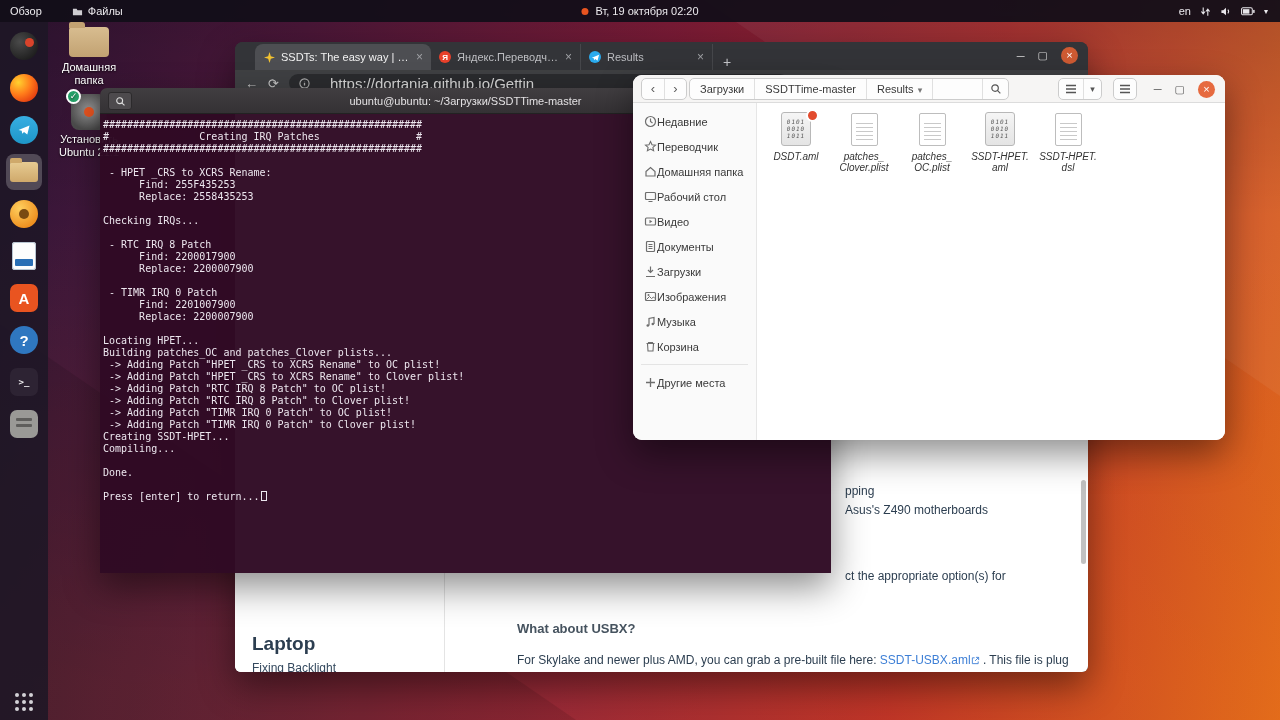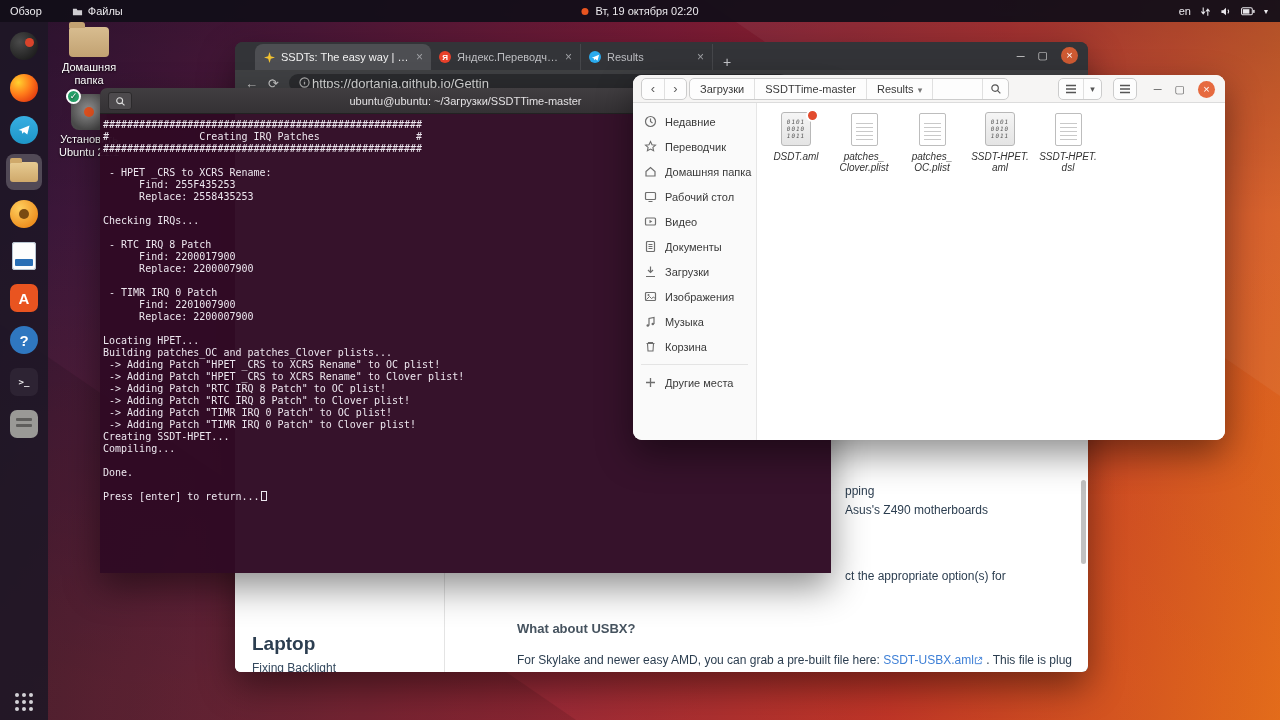--- a/index.html
+++ b/index.html
@@ -82,21 +82,21 @@
   .tab .t-close { color:#9fa0a4; font-size:12px; }
   .fav { width:12px; height:12px; border-radius:50%; display:flex; align-items:center; justify-content:center; flex:none; }
   .fav-yandex { background:#e8402a; color:#fff; font-size:8px; font-weight:bold; }
   .fav-tg { background:#2aabee; }
   .newtab { color:#c7c8cc; font-size:14px; margin-left:10px; }
   .bwin-controls { position:absolute; right:10px; top:5px; display:flex; align-items:center; gap:13px; color:#d9d9d9; font-size:11px; }
   .b-close { width:17px; height:17px; border-radius:50%; background:#cf5b33; color:#fff; text-align:center; line-height:16px; }
   #btoolbar { position:absolute; left:0; top:28px; width:100%; height:26px; background:#3f4043;
     display:flex; align-items:center; padding:0 10px; gap:10px; color:#c5c5c5; font-size:13px; }
   #urlpill { width:500px; height:18px; border-radius:9px; background:#2a2b2e; display:flex; align-items:center;
-    gap:2px; padding:0 10px; font-size:13px; color:#d6d6d6; }
+    gap:20px; padding:0 10px; font-size:15px; color:#d6d6d6; }
   #pagearea { position:absolute; left:0; top:54px; right:0; bottom:0; background:#fff; border-radius:0 0 6px 6px; overflow:hidden; color:#2c3e50; }
   #docsidebar { position:absolute; left:0; top:0; width:210px; height:100%; background:#fff; border-right:1px solid #e4e4e4; }
   .doc-head { position:absolute; left:17px; top:537px; font-size:19px; font-weight:bold; color:#2c3e50; }
   .doc-item { position:absolute; left:17px; font-size:12px; color:#34495e; }
   .pfrag { position:absolute; font-size:12px; line-height:17px; }
   .plink { color:#3d7fd6; }
   .pbold { font-weight:bold; }
   .ext-ic svg { display:inline-block; vertical-align:-1px; }
   #page-scrollthumb { position:absolute; left:846px; top:384px; width:5px; height:84px; background:#c1c1c1; border-radius:3px; }
 
@@ -128,21 +128,21 @@
   .path-fill { flex:1; }
   .path-search { width:26px; display:flex; align-items:center; justify-content:center; border-left:1px solid #e0e0e0; }
   .viewpill { position:absolute; left:425px; top:3px; height:22px; display:flex; border:1px solid #ccc; border-radius:5px; background:#fdfdfd; overflow:hidden; }
   .viewbtn { width:24px; display:flex; align-items:center; justify-content:center; color:#555; font-size:9px; }
   .viewbtn + .viewbtn { border-left:1px solid #e0e0e0; width:18px; }
   .fm-menu { position:absolute; left:480px; top:3px; width:24px; height:22px; border:1px solid #ccc; border-radius:5px;
     background:#fdfdfd; display:flex; align-items:center; justify-content:center; }
   .fm-controls { position:absolute; right:10px; top:0; height:28px; display:flex; align-items:center; gap:13px; color:#555; font-size:11px; }
   .fm-close { width:17px; height:17px; border-radius:50%; background:#e66a3f; color:#fff; text-align:center; line-height:16px; font-size:11px; }
   #fmsidebar { position:absolute; left:0; top:28px; width:124px; bottom:0; background:#fafafa; border-right:1px solid #e6e6e6; padding-top:6px; }
-  .sb-item { height:25px; display:flex; align-items:center; gap:8px; padding-left:11px; font-size:11px; color:#3a3a3a; }
+  .sb-item { height:25px; display:flex; align-items:center; padding-left:11px; font-size:11px; color:#3a3a3a; }
   .sb-item svg { flex:none; }
   .sb-sep { height:1px; background:#e4e4e4; margin:5px 8px; }
   #fmfiles { position:absolute; left:124px; top:28px; right:0; bottom:0; background:#fff; }
   .file-item { position:absolute; top:6px; width:66px; text-align:center;font-style:italic; }
   .fi-iconwrap { height:40px; display:flex; align-items:center; justify-content:center; position:relative; }
   .fi-binary { width:30px; height:34px; border:1px solid #b8b8b8; border-radius:3px;
     background:linear-gradient(#f5f5f5,#e4e4e4); font-family:"DejaVu Sans Mono",monospace; font-size:6px;
     line-height:7px; color:#5a5a5a; padding-top:5px; letter-spacing:1px; }
   .fi-text { width:27px; height:33px; border:1px solid #bdbdbd; border-radius:2px; background:#fff; position:relative; }
   .fi-text::after { content:""; position:absolute; left:4px; right:4px; top:6px; height:20px;
@@ -225,21 +225,21 @@
 
       </div>
 
       <div class="pfrag" style="left:610px; top:387px;">pping</div>
       <div class="pfrag" style="left:610px; top:406px;">Asus's Z490 motherboards</div>
       <div class="pfrag" style="left:610px; top:472px;">ct the appropriate option(s) for</div>
 
       <div class="pfrag" style="left:282px; top:524px; font-size:13px; font-weight:bold; color:#46535f;">What about USBX?</div>
 
       <div class="pfrag" style="left:282px; top:556px; width:560px;">
-        <span>For Skylake and newer easy AMD, you can grab a pre-built file here: </span><span class="plink">SSDT-USBX.aml</span><span class="ext-ic"><svg width="9" height="9" viewBox="0 0 10 10">
+        <span>For Skylake and newer plus AMD, you can grab a pre-built file here: </span><span class="plink">SSDT-USBX.aml</span><span class="ext-ic"><svg width="9" height="9" viewBox="0 0 10 10">
               <path d="M4 2H1.5v6.5H8V6" fill="none" stroke="#3d7fd6"></path>
               <path d="M5.5 1.5H8.5V4.5M8.5 1.5L4.5 5.5" fill="none" stroke="#3d7fd6"></path>
             </svg></span><span> . This file is plug</span><br>
         <span>and play and requires no device configuration, </span><span class="pbold">do not use on Broadwell and older</span><span>.</span>
       </div>
 
       <div id="page-scrollthumb"></div>
     </div>
   </div>
 

